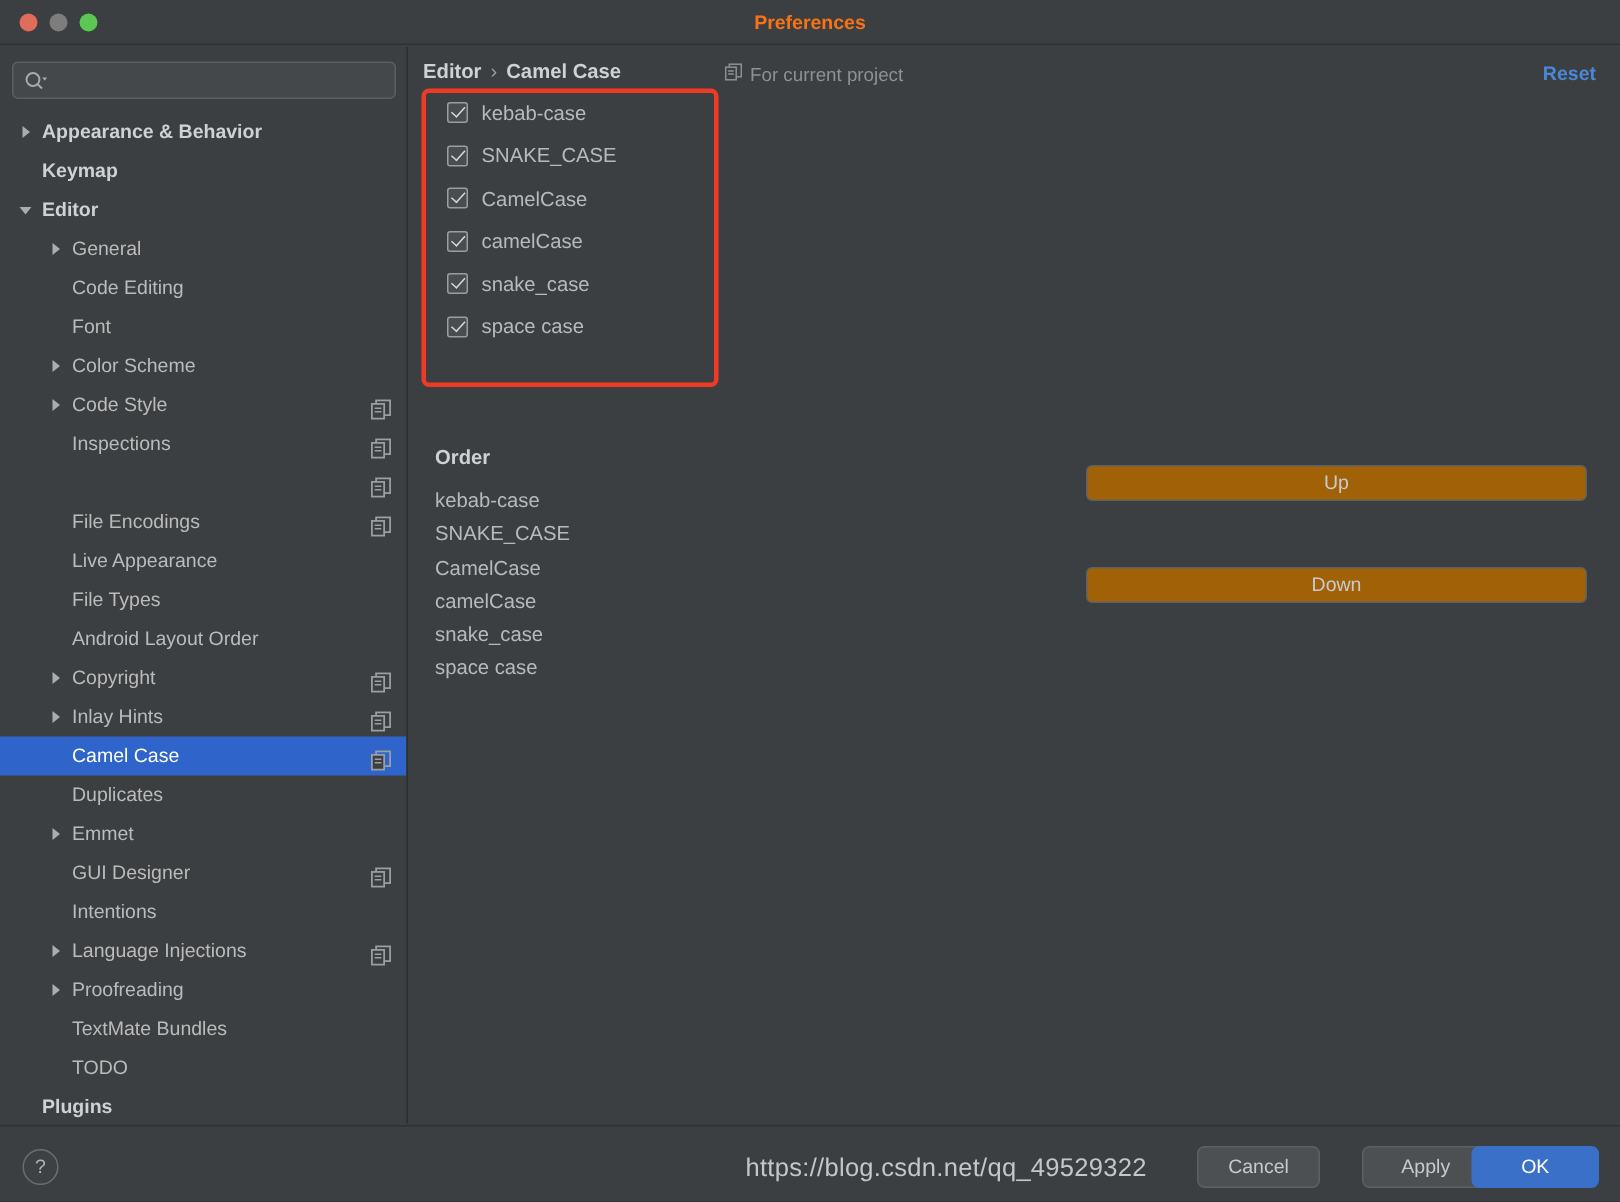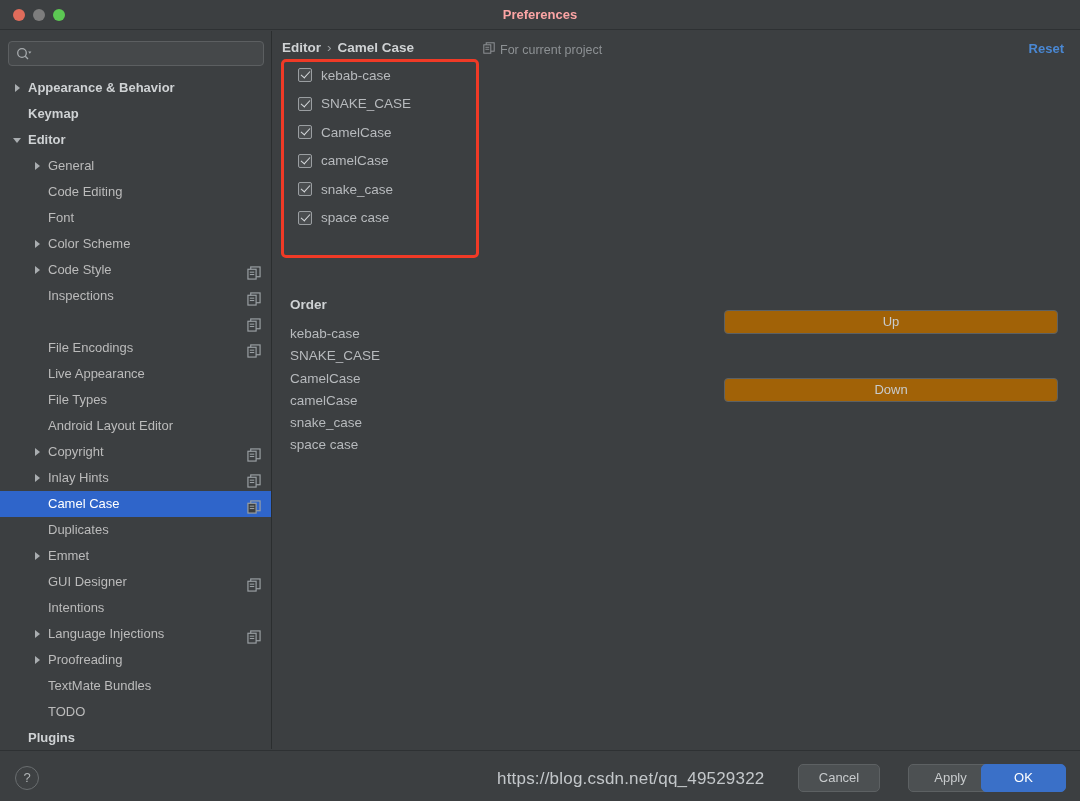--- a/index.html
+++ b/index.html
@@ -45,21 +45,21 @@
   .dot.yellow { background: #7d7d7d; }
   .dot.green  { background: #5cc853; }
   .window-title {
     position: absolute;
     left: 0; top: 0;
     width: 1080px;
     line-height: 30px;
     text-align: center;
     font-size: 13px;
     font-weight: bold;
-    color: #fca5a5;
+    color: #f97316;
   }
 
   
   .sidebar {
     position: absolute;
     left: 0; top: 31px;
     width: 272px;
     height: 718px;
     background: #3c3f41;
     border-right: 1px solid #2b2e2f;
@@ -449,21 +449,21 @@
               <line x1="2.4" y1="7.3" x2="6.2" y2="7.3" stroke="#9aa0a4" stroke-width="0.9"></line>
             </svg></span>
         </div>
         <div class="tree-item d1">
           <span class="tree-label">Live Appearance</span>
         </div>
         <div class="tree-item d1">
           <span class="tree-label">File Types</span>
         </div>
         <div class="tree-item d1">
-          <span class="tree-label">Android Layout Editor</span>
+          <span class="tree-label">Android Layout Order</span>
         </div>
         <div class="tree-item d1">
           <span class="tw">
             <span class="chev"></span>
           </span>
           <span class="tree-label">Copyright</span>
           <span class="copy-badge"><svg width="14" height="14" viewBox="0 0 12 12">
               <rect x="3.2" y="0.8" width="8" height="8.4" fill="none" stroke="#9aa0a4" stroke-width="1"></rect>
               <rect x="0.8" y="2.8" width="7" height="8.4" fill="#3c3f41" stroke="#9aa0a4" stroke-width="1"></rect>
               <line x1="2.4" y1="5.3" x2="6.2" y2="5.3" stroke="#9aa0a4" stroke-width="0.9"></line>

